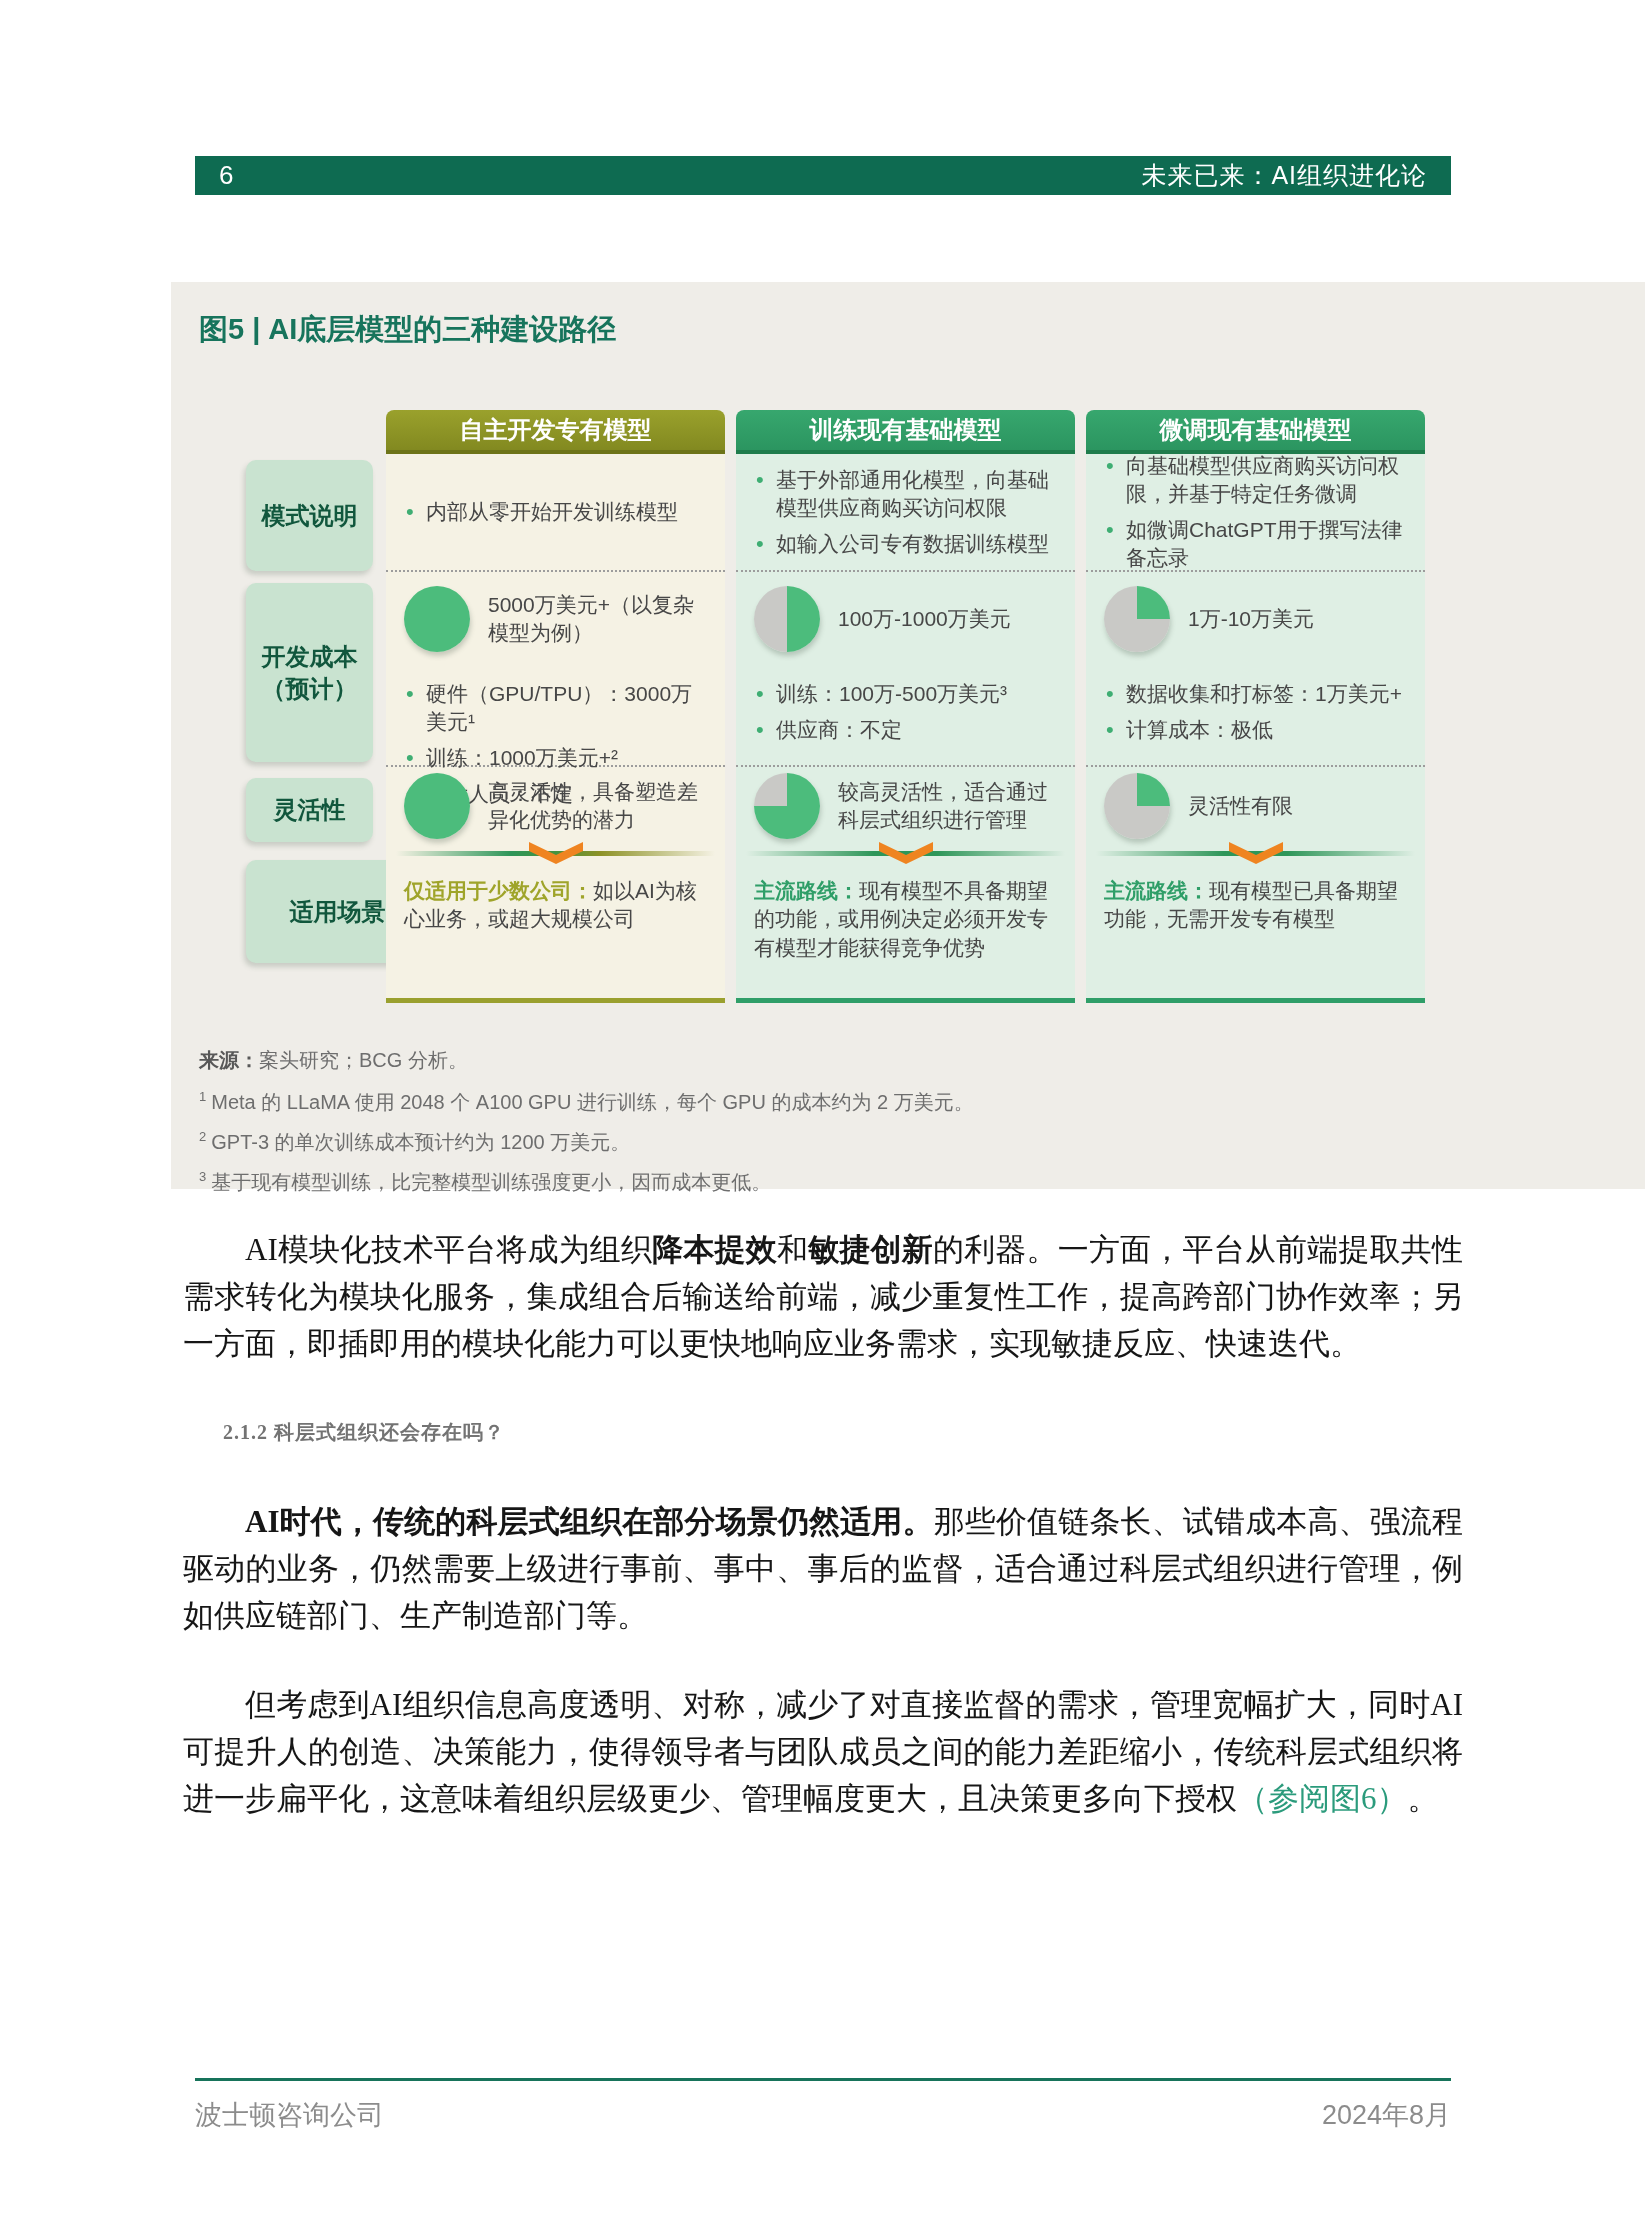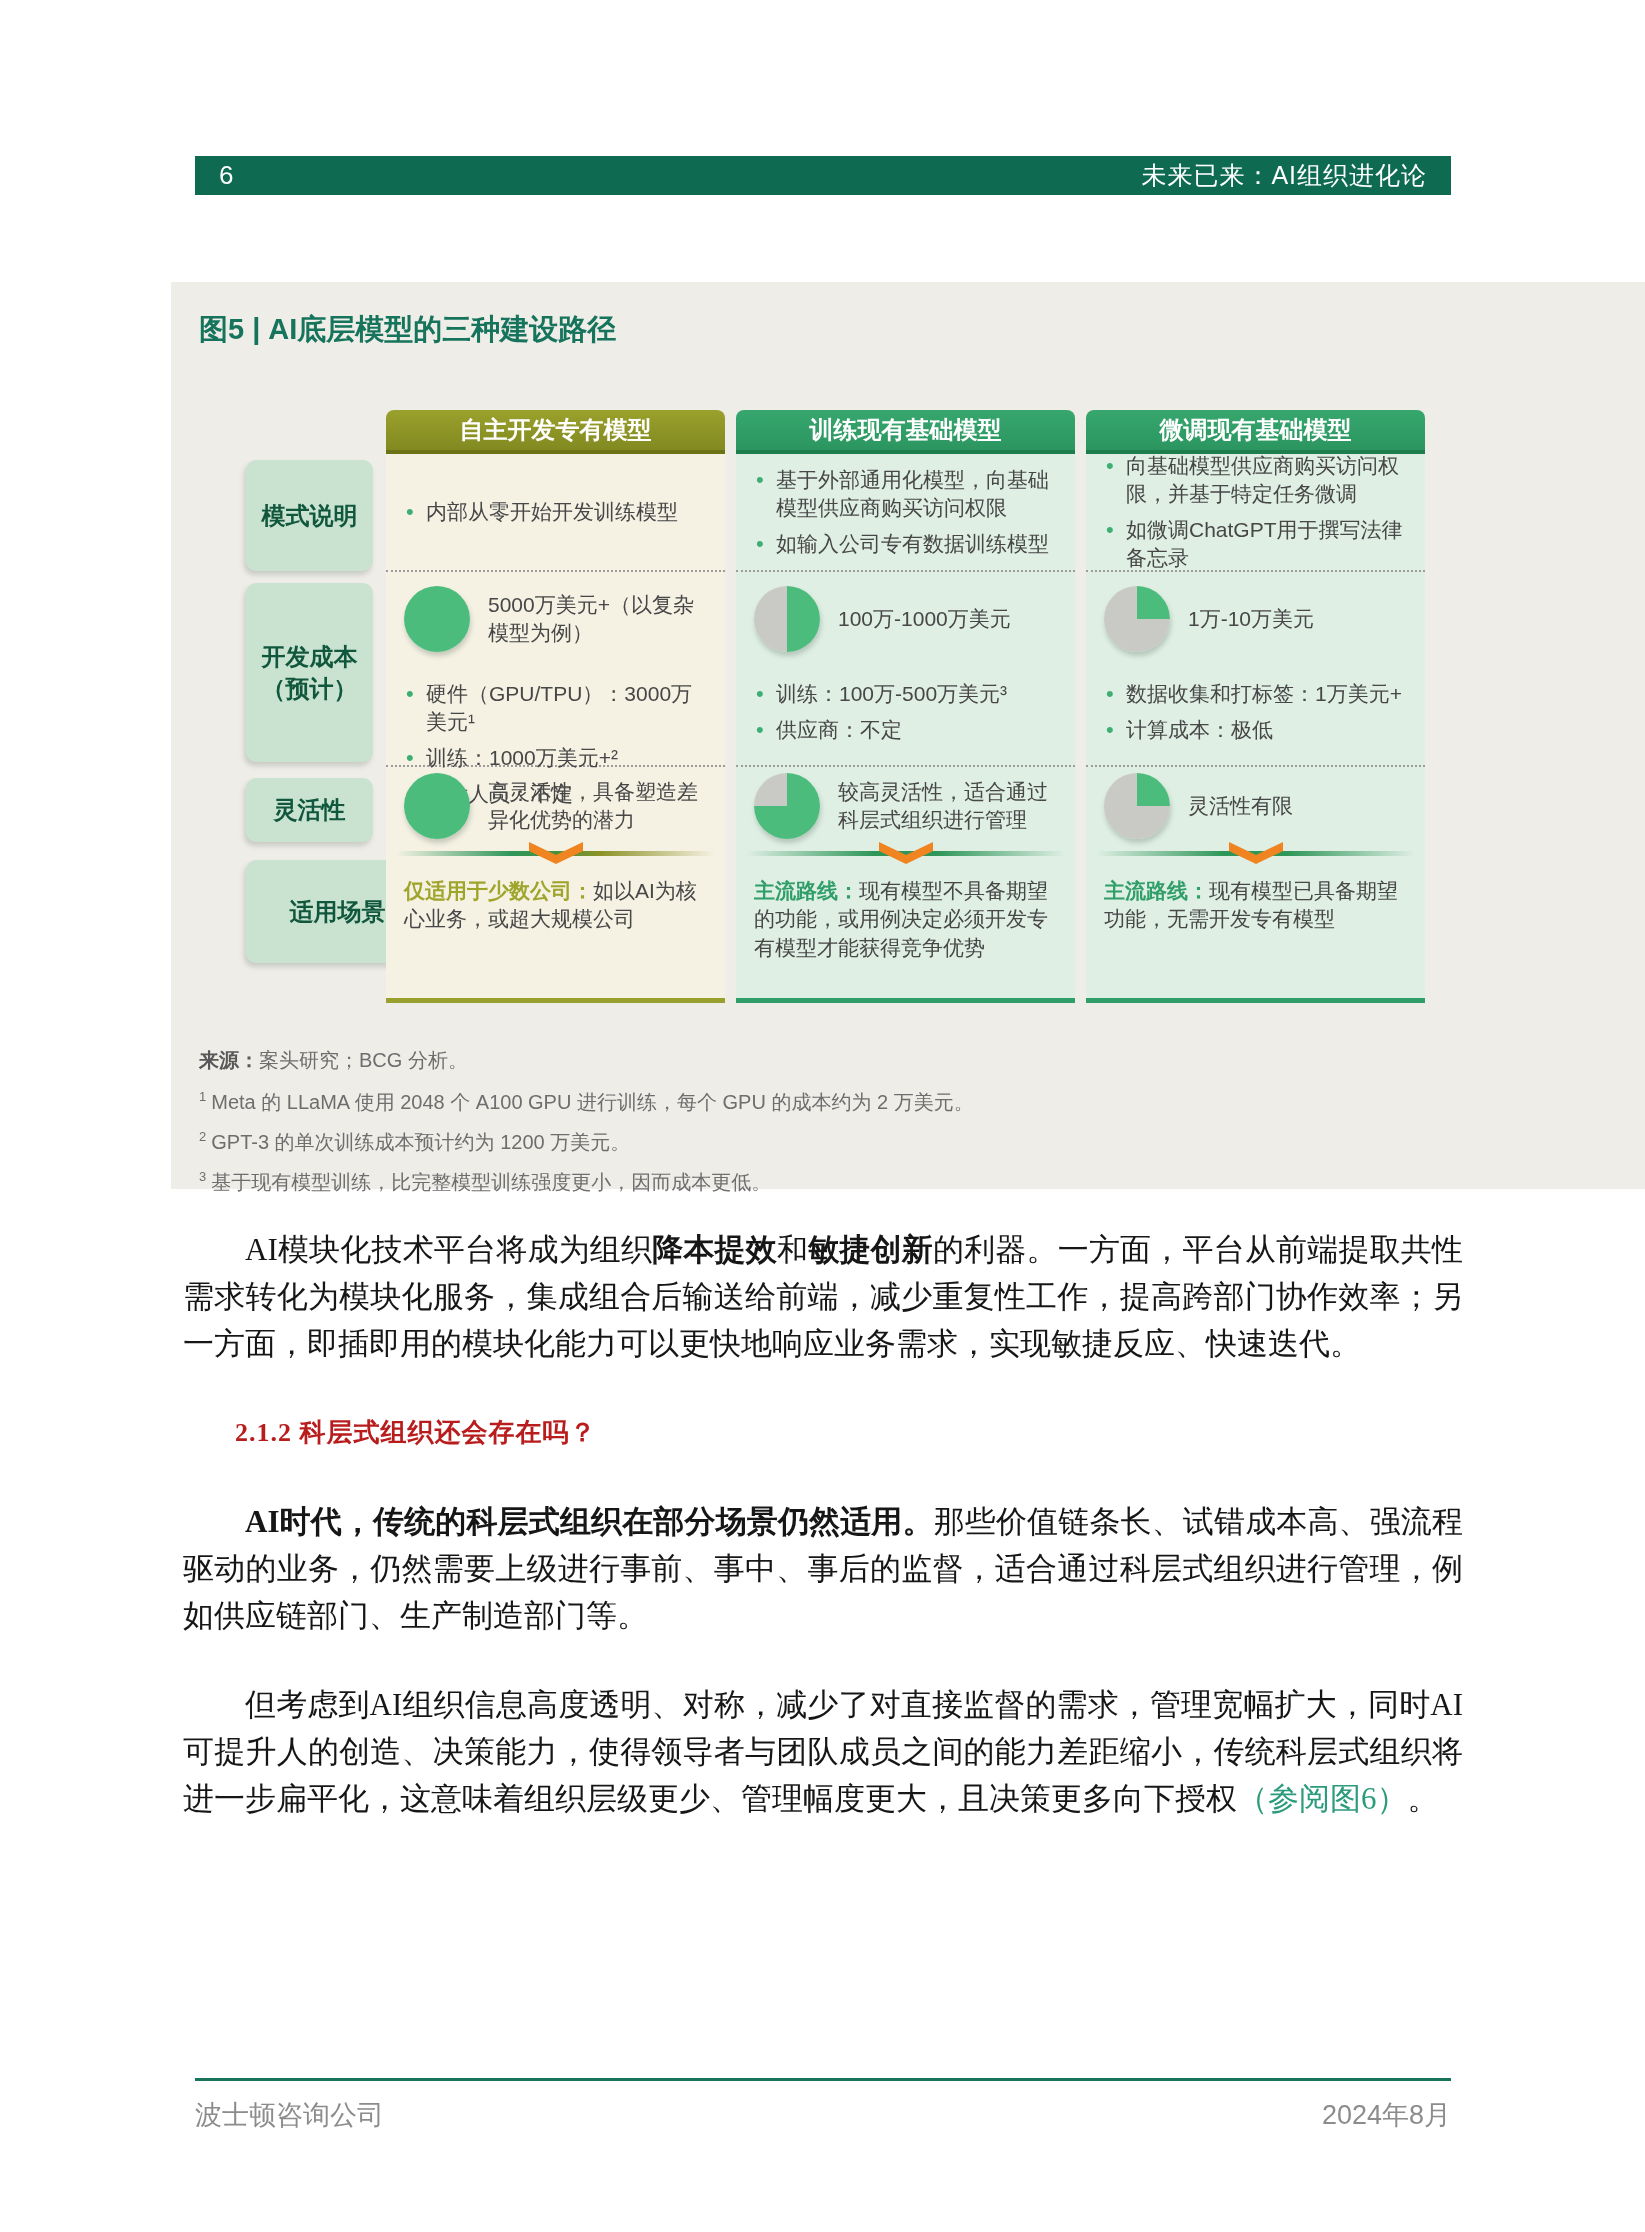--- a/index.html
+++ b/index.html
@@ -85,21 +85,21 @@
   .article{
     position:absolute;left:183px;top:1226px;width:1280px;
     font-family:"Liberation Serif","DejaVu Serif",serif;
     color:#161616;font-size:31px;line-height:47px;text-align:justify;
   }
   .article p{margin:0;text-indent:2em;}
   .article p + p{margin-top:42px;}
   .seg-b{font-weight:bold;}
   .seg-link{color:#2B9B7C;}
   .sec-heading{
-    margin:34px 0 38px 0;color:#b91c1c;font-size:26px;font-weight:bold;
+    margin:34px 0 38px 0;color:#737373;font-size:20px;font-weight:bold;
     text-indent:0;letter-spacing:1px;
   }
   
   .footer{
     position:absolute;left:195px;top:2078px;width:1256px;
     border-top:3px solid #17735A;padding-top:16px;
     display:flex;justify-content:space-between;align-items:center;
     color:#8C8C8C;font-size:27px;
   }
 </style>

